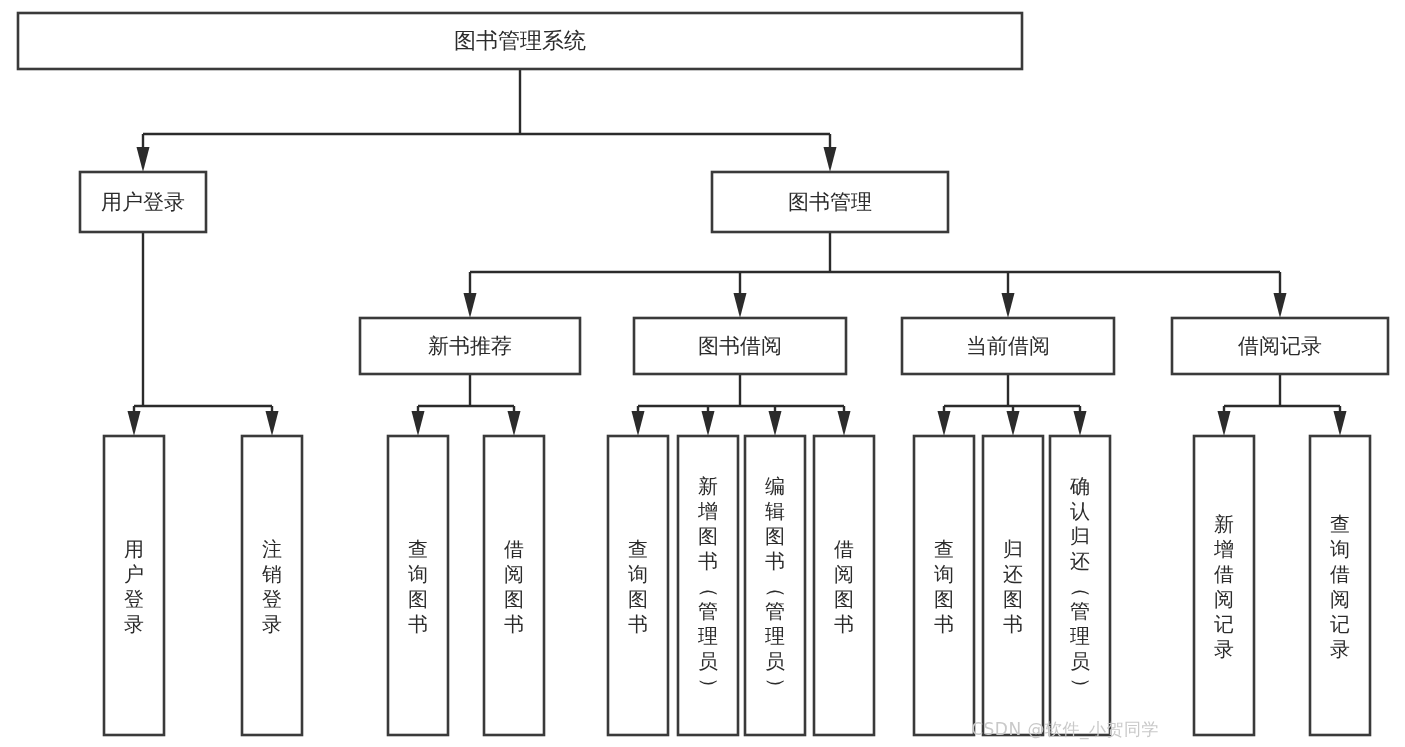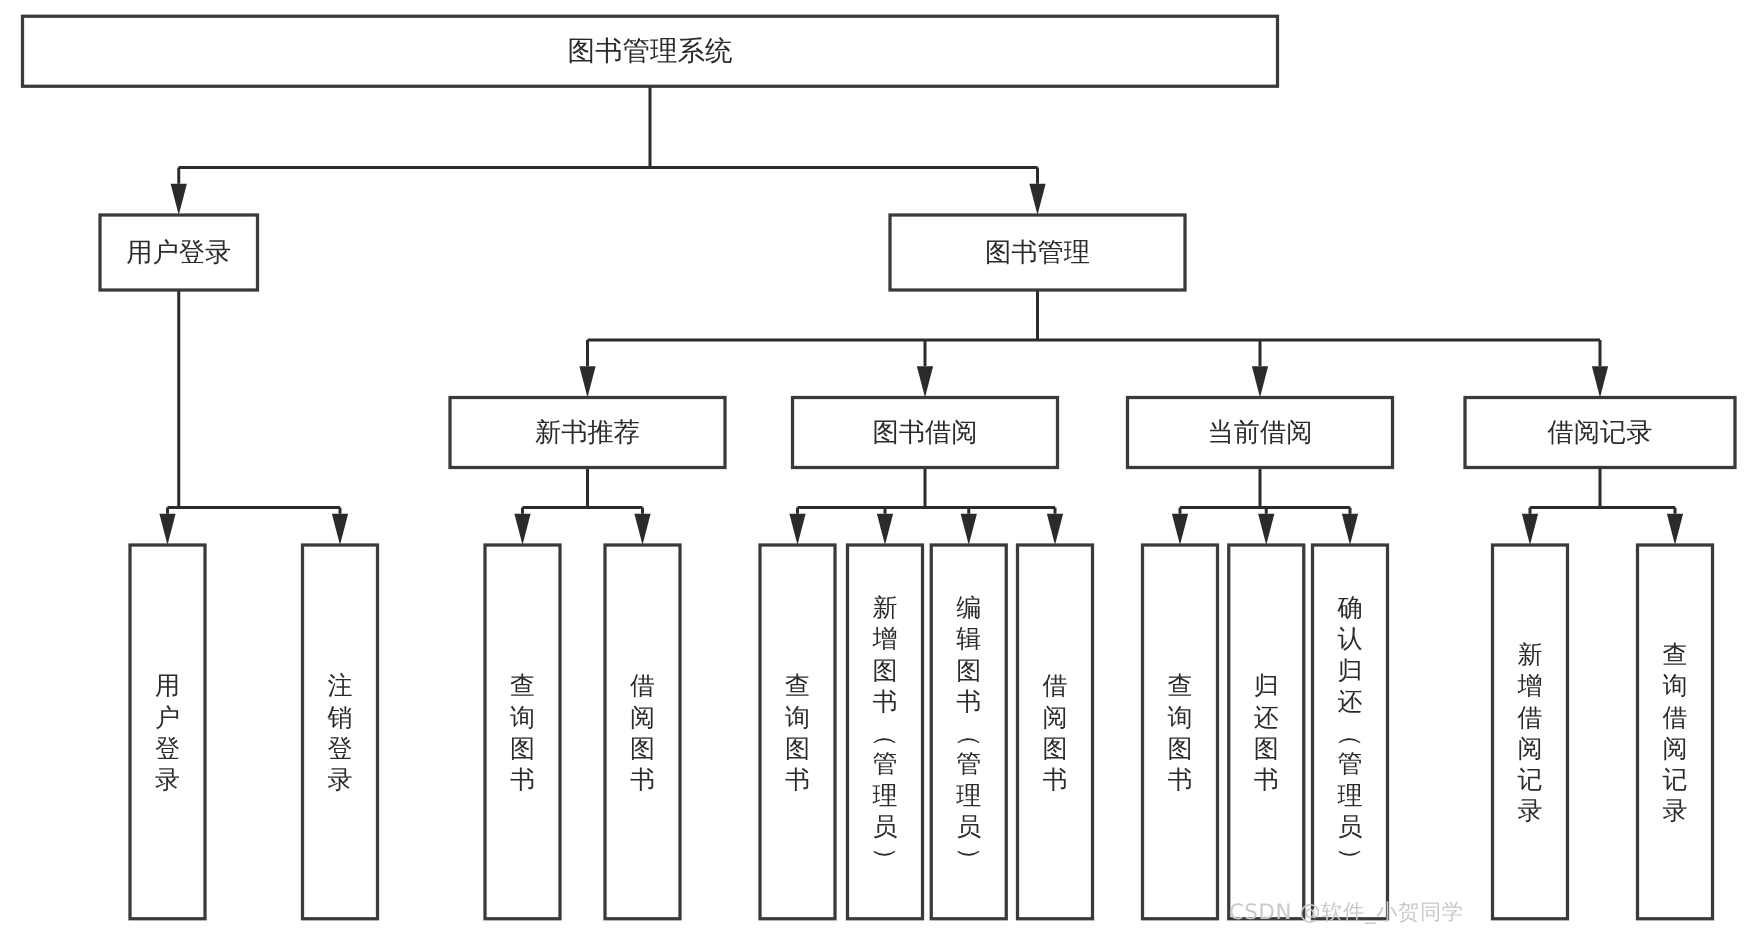--- a/index.html
+++ b/index.html
@@ -52,21 +52,21 @@
     stroke-width: 2.4;
     fill: none;
     stroke-linecap: butt;
   }
   .arrow-head {
     fill: #2b2b2b;
     stroke: none;
   }
   .watermark {
     position: absolute;
-    right: 8px;
+    right: 20px;
     bottom: 6px;
     font-family: "DejaVu Sans", "Liberation Sans", sans-serif;
     font-size: 17px;
     color: #c9c9c9;
     white-space: nowrap;
     letter-spacing: 0.5px;
     pointer-events: none;
   }
 </style>
 </head>

